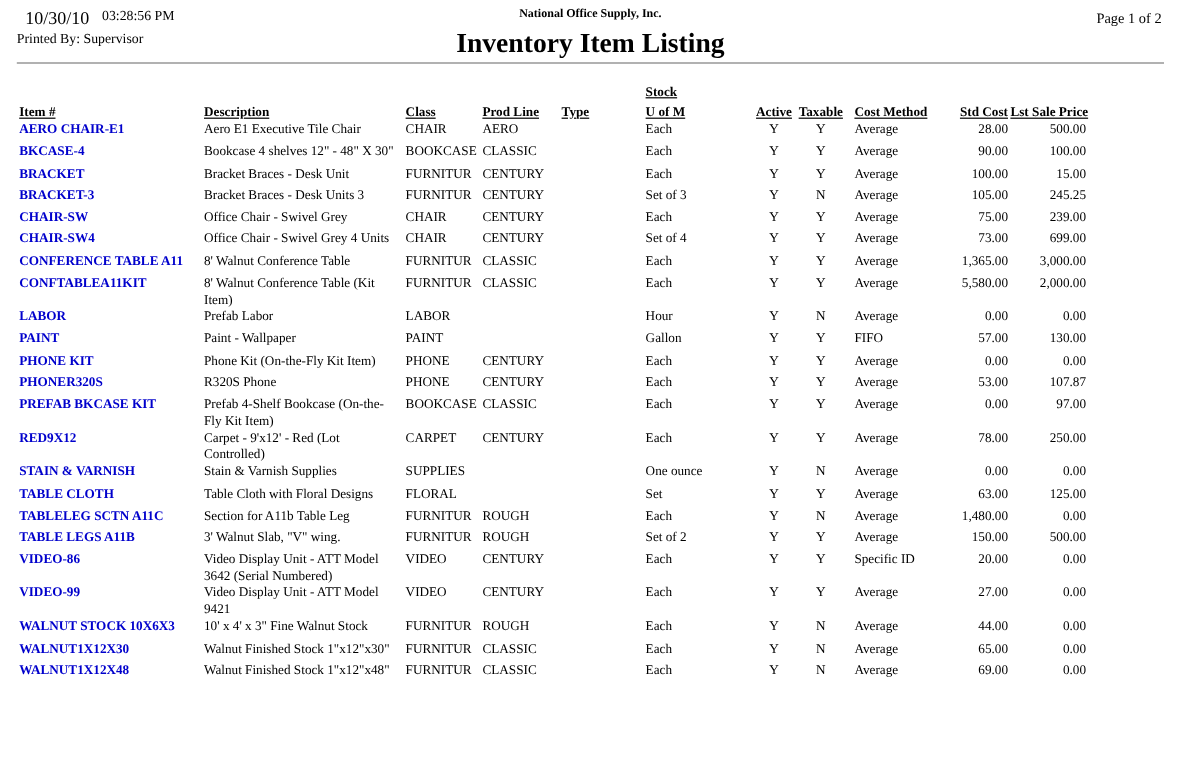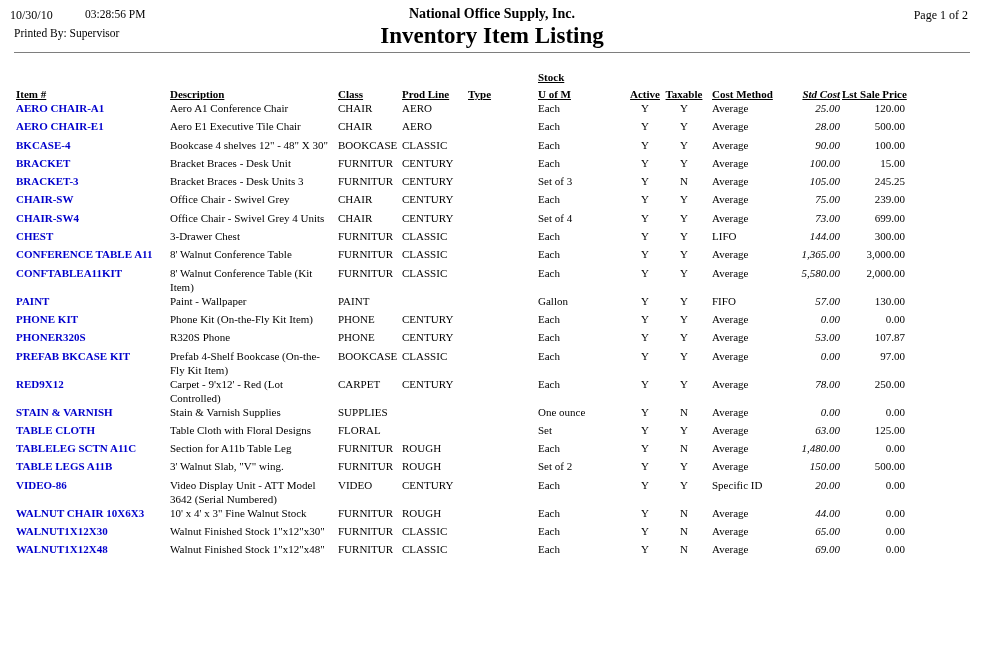--- a/index.html
+++ b/index.html
@@ -1,22 +1,22 @@
 <!DOCTYPE html>
 <html><head>
 <meta charset="utf-8">
 <style>
   html,body { margin:0; padding:0; background:#ffffff; }
   body { width:984px; height:650px; font-family:"Liberation Serif", serif; color:#000; }
   .page { position:relative; width:984px; height:650px; background:#fff; overflow:hidden; }
 
-  .top-left-date   { position:absolute; left:10px;  top:8px;  font-size:12px; }
+  .top-left-date   { position:absolute; left:21px;  top:8px;  font-size:15px; }
   .top-left-time   { position:absolute; left:85px;  top:8px;  font-size:11.5px; }
   .printed-by      { position:absolute; left:14px;  top:27px; font-size:11.5px; }
-  .company-name    { position:absolute; left:0; right:0; top:6px;  text-align:center; font-size:14px; font-weight:bold; }
+  .company-name    { position:absolute; left:0; right:0; top:6px;  text-align:center; font-size:10px; font-weight:bold; }
   .report-title    { position:absolute; left:0; right:0; top:23px; text-align:center; font-size:23px; font-weight:bold; }
   .page-number     { position:absolute; right:16px; top:8px;  font-size:12px; }
   .header-rule     { position:absolute; top:52px; left:14px; width:956px; border-top:1px solid #7e7e7e; height:0; }
 
   table.report { position:absolute; top:68px; left:0; width:984px;
                  border-collapse:collapse; table-layout:fixed;
                  font-size:11px; line-height:14px; }
   td,th { padding:0 2px 0 0; vertical-align:top; text-align:left; font-weight:normal; }
 
   thead th { font-weight:bold; text-decoration:underline; vertical-align:bottom; }
@@ -29,21 +29,21 @@
 
   .col-item           { padding-left:16px; white-space:nowrap; }
   tbody td.col-item   { color:#0000cc; font-weight:bold; }
   .col-description    { padding-right:4px; }
   .col-class          { white-space:nowrap;margin-left:39px; }
   .col-prod-line      { white-space:nowrap; }
   .col-uofm           { white-space:nowrap;margin-top:39px; }
   .col-active         { text-align:center; }
   .col-taxable        { text-align:center;margin-left:12px; }
   .col-cost-method    { padding-left:6px; white-space:nowrap; }
-  .col-std-cost       { text-align:right; padding-right:2px; white-space:nowrap;font-style:italic; }
+  .col-std-cost       { text-align:right; padding-right:2px; white-space:nowrap; }
   .col-lst-sale-price { text-align:right; padding-right:3px; white-space:nowrap; }
 </style>
 </head>
 <body>
 
 <div class="page">
   <div class="top-left-date">10/30/10</div>
   <div class="top-left-time">03:28:56 PM</div>
   <div class="company-name">National Office Supply, Inc.</div>
   <div class="page-number">Page 1 of 2</div>
@@ -91,34 +91,20 @@
         <th class="col-active">Active</th>
         <th class="col-taxable">Taxable</th>
         <th class="col-cost-method">Cost Method</th>
         <th class="col-std-cost">Std Cost</th>
         <th class="col-lst-sale-price">Lst Sale Price</th>
         <th></th>
       </tr>
     </thead>
     <tbody>
         <tr>
-          <td class="col-item">AERO CHAIR-A1</td>
-          <td class="col-description">Aero A1 Conference Chair</td>
-          <td class="col-class">CHAIR</td>
-          <td class="col-prod-line">AERO</td>
-          <td class="col-type"></td>
-          <td class="col-uofm">Each</td>
-          <td class="col-active">Y</td>
-          <td class="col-taxable">Y</td>
-          <td class="col-cost-method">Average</td>
-          <td class="col-std-cost">25.00</td>
-          <td class="col-lst-sale-price">120.00</td>
-          <td></td>
-        </tr>
-        <tr>
           <td class="col-item">AERO CHAIR-E1</td>
           <td class="col-description">Aero E1 Executive Tile Chair</td>
           <td class="col-class">CHAIR</td>
           <td class="col-prod-line">AERO</td>
           <td class="col-type"></td>
           <td class="col-uofm">Each</td>
           <td class="col-active">Y</td>
           <td class="col-taxable">Y</td>
           <td class="col-cost-method">Average</td>
           <td class="col-std-cost">28.00</td>
@@ -189,34 +175,20 @@
           <td class="col-type"></td>
           <td class="col-uofm">Set of 4</td>
           <td class="col-active">Y</td>
           <td class="col-taxable">Y</td>
           <td class="col-cost-method">Average</td>
           <td class="col-std-cost">73.00</td>
           <td class="col-lst-sale-price">699.00</td>
           <td></td>
         </tr>
         <tr>
-          <td class="col-item">CHEST</td>
-          <td class="col-description">3-Drawer Chest</td>
-          <td class="col-class">FURNITUR</td>
-          <td class="col-prod-line">CLASSIC</td>
-          <td class="col-type"></td>
-          <td class="col-uofm">Each</td>
-          <td class="col-active">Y</td>
-          <td class="col-taxable">Y</td>
-          <td class="col-cost-method">LIFO</td>
-          <td class="col-std-cost">144.00</td>
-          <td class="col-lst-sale-price">300.00</td>
-          <td></td>
-        </tr>
-        <tr>
           <td class="col-item">CONFERENCE TABLE A11</td>
           <td class="col-description">8' Walnut Conference Table</td>
           <td class="col-class">FURNITUR</td>
           <td class="col-prod-line">CLASSIC</td>
           <td class="col-type"></td>
           <td class="col-uofm">Each</td>
           <td class="col-active">Y</td>
           <td class="col-taxable">Y</td>
           <td class="col-cost-method">Average</td>
           <td class="col-std-cost">1,365.00</td>
@@ -228,20 +200,34 @@
           <td class="col-description">8' Walnut Conference Table (Kit Item)</td>
           <td class="col-class">FURNITUR</td>
           <td class="col-prod-line">CLASSIC</td>
           <td class="col-type"></td>
           <td class="col-uofm">Each</td>
           <td class="col-active">Y</td>
           <td class="col-taxable">Y</td>
           <td class="col-cost-method">Average</td>
           <td class="col-std-cost">5,580.00</td>
           <td class="col-lst-sale-price">2,000.00</td>
+          <td></td>
+        </tr>
+        <tr>
+          <td class="col-item">LABOR</td>
+          <td class="col-description">Prefab Labor</td>
+          <td class="col-class">LABOR</td>
+          <td class="col-prod-line"></td>
+          <td class="col-type"></td>
+          <td class="col-uofm">Hour</td>
+          <td class="col-active">Y</td>
+          <td class="col-taxable">N</td>
+          <td class="col-cost-method">Average</td>
+          <td class="col-std-cost">0.00</td>
+          <td class="col-lst-sale-price">0.00</td>
           <td></td>
         </tr>
         <tr>
           <td class="col-item">PAINT</td>
           <td class="col-description">Paint - Wallpaper</td>
           <td class="col-class">PAINT</td>
           <td class="col-prod-line"></td>
           <td class="col-type"></td>
           <td class="col-uofm">Gallon</td>
           <td class="col-active">Y</td>
@@ -371,21 +357,35 @@
           <td class="col-type"></td>
           <td class="col-uofm">Each</td>
           <td class="col-active">Y</td>
           <td class="col-taxable">Y</td>
           <td class="col-cost-method">Specific ID</td>
           <td class="col-std-cost">20.00</td>
           <td class="col-lst-sale-price">0.00</td>
           <td></td>
         </tr>
         <tr>
-          <td class="col-item">WALNUT CHAIR 10X6X3</td>
+          <td class="col-item">VIDEO-99</td>
+          <td class="col-description">Video Display Unit - ATT Model 9421</td>
+          <td class="col-class">VIDEO</td>
+          <td class="col-prod-line">CENTURY</td>
+          <td class="col-type"></td>
+          <td class="col-uofm">Each</td>
+          <td class="col-active">Y</td>
+          <td class="col-taxable">Y</td>
+          <td class="col-cost-method">Average</td>
+          <td class="col-std-cost">27.00</td>
+          <td class="col-lst-sale-price">0.00</td>
+          <td></td>
+        </tr>
+        <tr>
+          <td class="col-item">WALNUT STOCK 10X6X3</td>
           <td class="col-description">10' x 4' x 3" Fine Walnut Stock</td>
           <td class="col-class">FURNITUR</td>
           <td class="col-prod-line">ROUGH</td>
           <td class="col-type"></td>
           <td class="col-uofm">Each</td>
           <td class="col-active">Y</td>
           <td class="col-taxable">N</td>
           <td class="col-cost-method">Average</td>
           <td class="col-std-cost">44.00</td>
           <td class="col-lst-sale-price">0.00</td>

